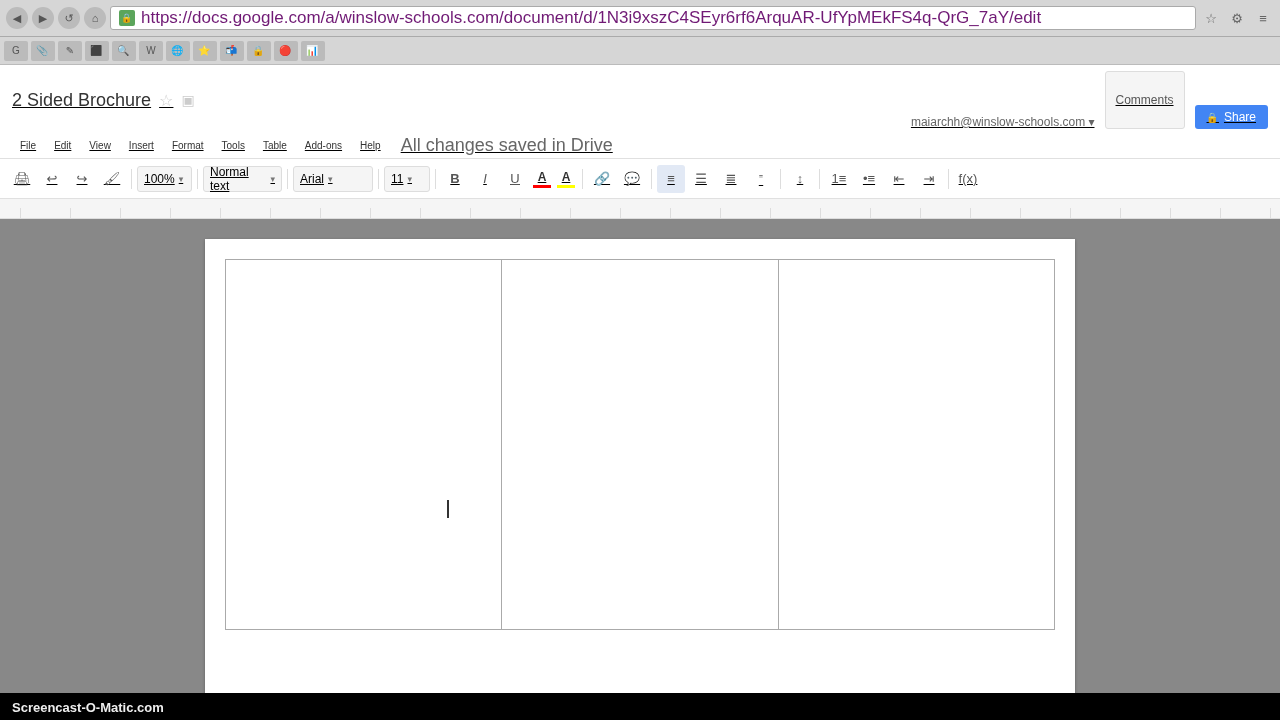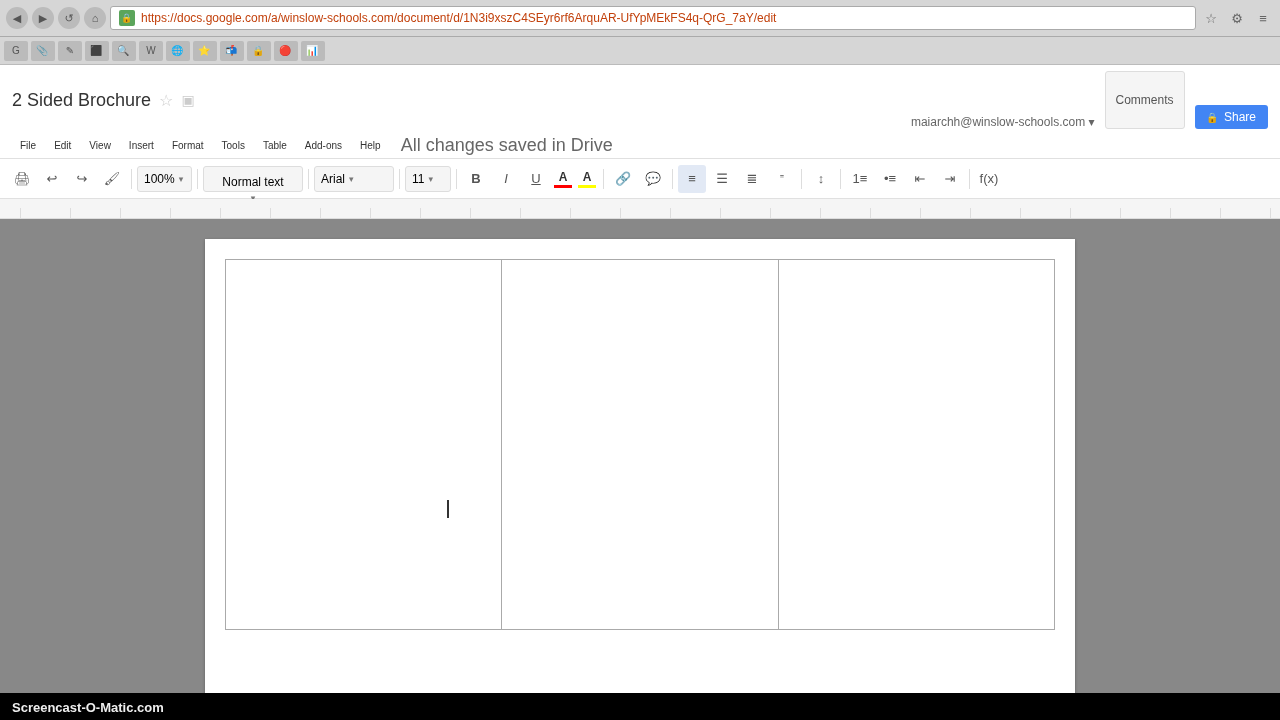--- a/index.html
+++ b/index.html
@@ -44,21 +44,21 @@
       width: 16px; height: 16px;
       background: #5ba55b;
       border-radius: 2px;
       margin-right: 6px;
       display: inline-flex;
       align-items: center;
       justify-content: center;
       color: white;
       font-size: 9px;
     }
-    .url-text { font-size: 12px; color: #c2410c; }
+    .url-text { font-size: 17px; color: #701a75; }
     .browser-actions {
       display: flex; gap: 4px;
     }
     .browser-action-btn {
       width: 22px; height: 22px;
       background: transparent;
       border: none;
       cursor: pointer;
       font-size: 13px;
       color: #666;
@@ -83,20 +83,21 @@
       font-size: 10px;
       color: #555;
     }
 
     
     .docs-container {
       background: #000000;
       height: calc(720px - 36px - 28px - 28px);
       display: flex;
       flex-direction: column;
+      text-decoration: underline;
     }
 
     
     .docs-header {
       background: #fff;
       border-bottom: 1px solid #e0e0e0;
       padding: 6px 12px 0 12px;
     }
     .docs-title-row {
       display: flex;
@@ -195,21 +196,21 @@
       height: 26px;
       border: 1px solid #ddd;
       border-radius: 3px;
       background: #f5f5f5;
       padding: 8px 6px;
       font-size: 12px;
       cursor: pointer;
       display: flex; align-items: center; gap: 4px;
     }
     .zoom-dropdown { width: 55px; }
-    .style-dropdown { width: 100px; flex-direction: column; }
+    .style-dropdown { width: 79px; }
     .font-dropdown { width: 80px; }
     .size-dropdown { width: 46px; }
     .chevron { font-size: 9px; color: #777; }
 
     .toolbar-btn.active { background: #e2e9f5; }
     .bold-btn { font-weight: bold; }
     .italic-btn { font-style: italic; }
     .underline-btn { text-decoration: underline; }
 
     

